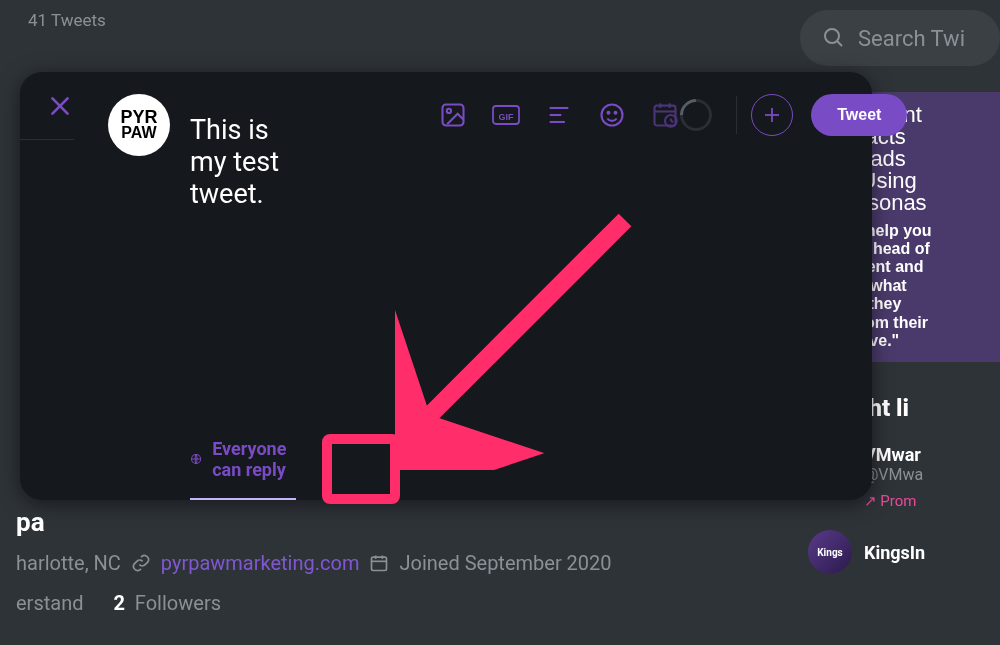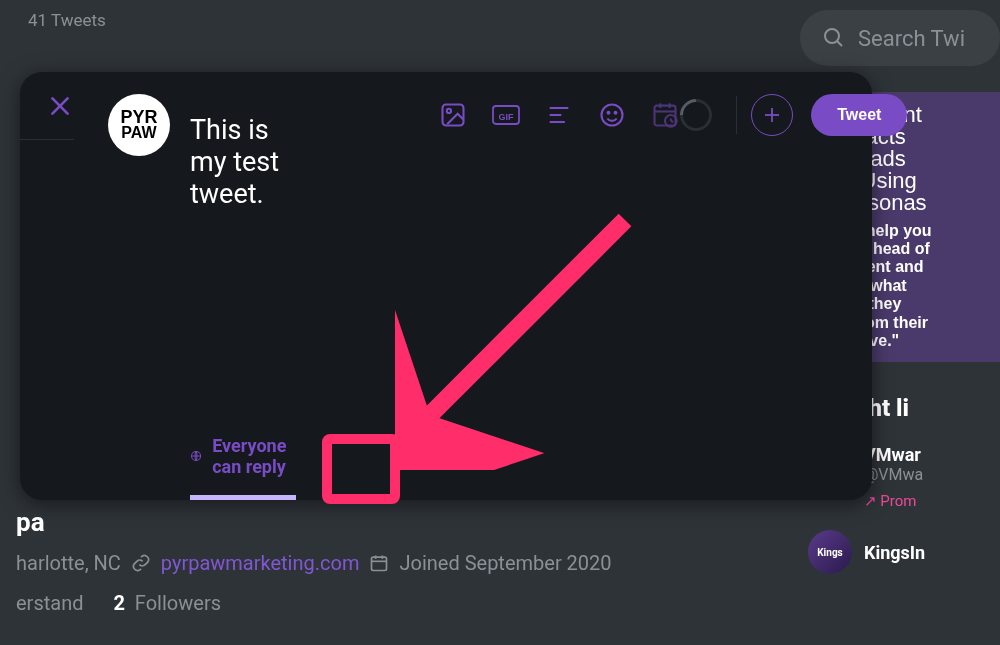--- a/index.html
+++ b/index.html
@@ -95,21 +95,21 @@
     flex-shrink: 0;
     font-family:"Arial Black",sans-serif; font-size:18px; font-weight:900; color:#000;
     line-height:0.8; text-align:center;
   }
   .compose-avatar .lw { font-size:16px; }
   .compose-right { flex:1; padding-left: 20px; position:relative; display:flex; flex-direction:column; }
   .tweet-text { color:#fff; font-size:27px; font-weight:400; margin-top:20px; }
   .reply-row {
     margin-top: auto; display:flex; align-items:center; gap:10px;
     color:#794bc4; font-weight:700; font-size:18px; padding-bottom:18px;
-    border-bottom:5px solid #c4b5fd;
+    border-bottom:2px solid #c4b5fd;
   }
   .footer {
     height: 86px; display:flex; align-items:center; padding: 0 24px 0 118px;
   }
   .icon-row { display:flex; align-items:center; gap:23px; }
   .ticon { width:30px; height:30px; display:flex; align-items:center; justify-content:center; cursor:pointer; position:relative; }
   .ticon.half { opacity:0.55; }
   .footer-spacer { flex:1; }
   .progress-ring { width:32px; height:32px; border:3px solid #2a2f34; border-radius:50%; border-top-color:#555d66; transform:rotate(-45deg); margin-right:10px; }
   .vdiv { width:1px; height:38px; background:#2a2f34; margin:0 14px; }

